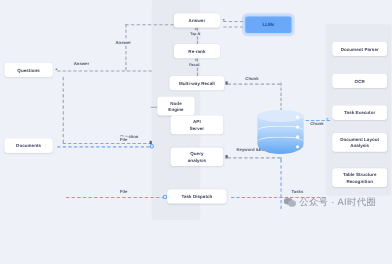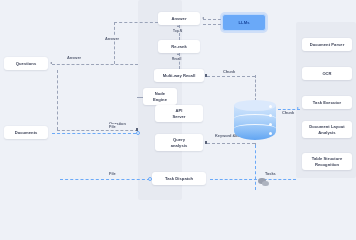--- a/index.html
+++ b/index.html
@@ -331,15 +331,16 @@
     <div class="dot d2"></div>
     <div class="dot d3"></div>
     <div class="dot d4"></div>
   </div>
 
   <div id="watermark">
     <span class="wxicon">
       <span class="b1"></span>
         <span class="b2"></span>
     </span>
+    <span>公众号 · AI时代圈</span>
   </div>
 
 </div>
 
 </body></html>

